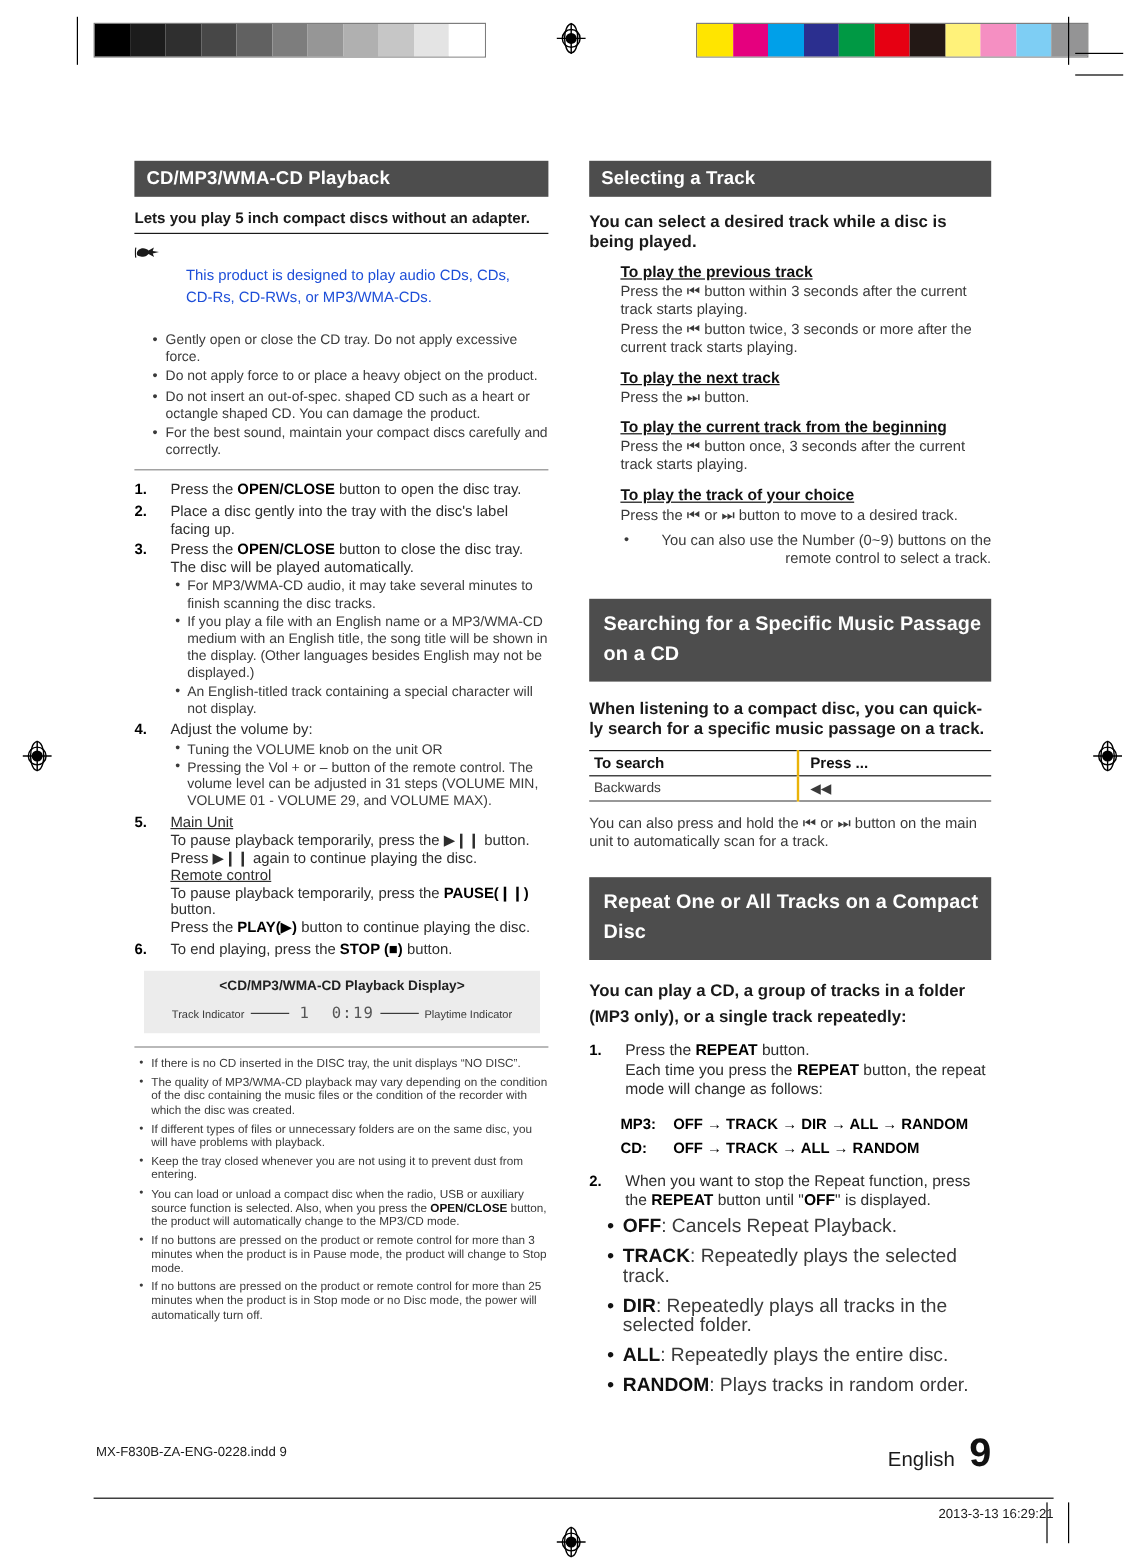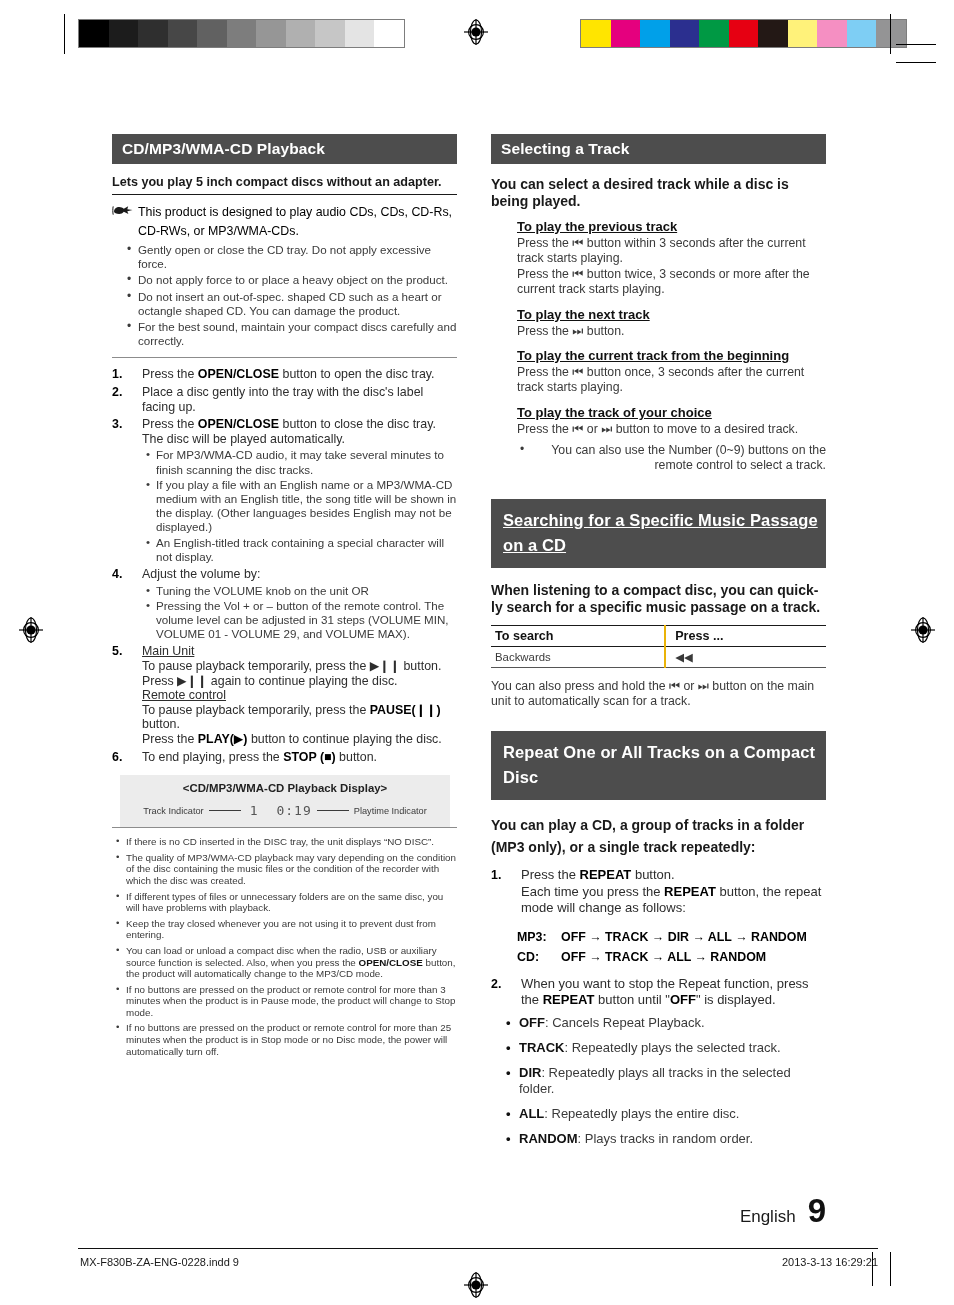--- a/index.html
+++ b/index.html
@@ -36,21 +36,21 @@
 
   .lead{
     font-size:12.6px;font-weight:bold;line-height:15px;margin:11px 0 0 0;
     padding-bottom:4px;border-bottom:1.4px solid #1a1a1a;
   }
   .intro{font-size:14px;font-weight:bold;line-height:17px;margin:12px 0 0 0;}
 
   
   .handnote{display:flex;margin-top:8px;}
   .hand{flex:0 0 auto;width:24px;padding-top:1px;}
-  .handnote p{margin:0;font-size:12.4px;line-height:19px;color:#000000;padding-left:2px;}
+  .handnote p{margin:17px;font-size:12.4px;line-height:19px;color:#1d4ed8;padding-left:2px;}
 
   ul.dots{list-style:none;margin:2px 0 0 0;padding:0 0 0 26px;}
   ul.dots li{position:relative;font-size:11.6px;line-height:14.2px;color:#3a3a3a;margin-bottom:2px;}
   ul.dots li:before{content:"\2022";position:absolute;left:-11px;top:-1px;font-size:12px;}
 
   .rule{border:0;border-top:1.6px solid #8c8c8c;margin:9px 0 0 0;}
 
   ol.steps{list-style:none;margin:9px 0 0 0;padding:0;}
   ol.steps > li{position:relative;padding-left:30px;font-size:12.4px;line-height:14.6px;color:#2d2d2d;margin-bottom:3px;}
   ol.steps > li .num{position:absolute;left:0;top:0;font-weight:bold;color:#000;font-size:12.4px;}
@@ -61,21 +61,21 @@
   ul.sub li:before{content:"\2022";position:absolute;left:-10px;top:-1px;}
 
   .disp-box{background:#ececec;margin:11px 0 0 8px;padding:7px 0 9px 0;width:330px;}
   .disp-title{text-align:center;font-size:11.4px;font-weight:bold;color:#222;}
   .disp-row{display:flex;align-items:center;justify-content:center;margin-top:9px;font-size:9.2px;color:#3a3a3a;}
   .disp-row .lbl{white-space:nowrap;}
   .dash{display:inline-block;width:32px;border-top:1.4px solid #3a3a3a;margin:0 5px;}
   .seg{font-family:"DejaVu Sans Mono","Liberation Mono",monospace;font-size:13px;color:#555;letter-spacing:1px;}
   .seg.small{margin:0 4px;}
 
-  .notes{margin-top:0;padding-top:8px;border-top:1.6px solid #8c8c8c;}
+  .notes{margin-top:11px;padding-top:8px;border-top:1.6px solid #8c8c8c;}
   .notes ul{list-style:none;margin:0;padding:0 0 0 14px;}
   .notes li{position:relative;font-size:9.8px;line-height:11.6px;color:#3a3a3a;margin-bottom:4px;}
   .notes li:before{content:"\2022";position:absolute;left:-10px;top:-1px;}
   .notes li b{color:#111;}
 
   
   .sub-h{font-size:13px;font-weight:bold;color:#111;text-decoration:underline;margin:9px 0 1px 0;line-height:16px;}
   .body-t{font-size:12.3px;line-height:15.4px;color:#3a3a3a;margin:0;}
   .indent{margin-left:26px;}
 
@@ -88,31 +88,31 @@
     padding:3px 0 3px 4px;border-bottom:1px solid #555;font-size:11.4px;color:#3a3a3a;
   }
   table.srch th.c2, table.srch td.c2{border-left:2px solid #eab308;padding-left:9px;width:48%;}
 
   .p-after{font-size:12.3px;line-height:15px;color:#3a3a3a;margin:11px 0 0 0;}
 
   .modes{margin:10px 0 8px 26px;font-size:12.4px;font-weight:bold;color:#000;line-height:20px;}
   .modes .lbl{display:inline-block;width:44px;}
 
   ul.defs{list-style:none;margin:6px 0 0 0;padding:0 0 0 28px;}
-  ul.defs li{position:relative;font-size:13px;line-height:16px;color:#3a3a3a;margin-bottom:9px;}
+  ul.defs li{position:relative;font-size:16px;line-height:16px;color:#3a3a3a;margin-bottom:9px;}
   ul.defs li:before{content:"\2022";position:absolute;left:-13px;top:0;font-weight:bold;color:#111;}
   ul.defs li b{color:#111;}
 
   
   .pagefoot{position:absolute;right:128px;top:1192px;display:flex;align-items:baseline;}
   .pagefoot .lang{font-size:17px;color:#1a1a1a;}
   .pagefoot .pno{font-size:33px;font-weight:bold;color:#111;margin-left:12px;}
 
   .footline{position:absolute;left:78px;top:1248px;width:800px;border-top:1px solid #111;}
-  .foot-left{position:absolute;left:80px;top:1256px;font-size:11px;color:#1a1a1a;}
+  .foot-left{position:absolute;left:80px;top:1204px;font-size:11px;color:#1a1a1a;}
   .foot-right{position:absolute;left:782px;top:1256px;font-size:11px;color:#1a1a1a;}
 </style>
 </head>
 <body>
 
 <div class="page">
 
   <div class="gray-bar" id="gray-bar">
       <i style="background: rgb(0, 0, 0);"></i>
       <i style="background: rgb(28, 28, 28);"></i>
@@ -261,21 +261,21 @@
         <p class="body-t">Press the ⏭ button.</p>
         <div class="sub-h">To play the current track from the beginning</div>
         <p class="body-t">Press the ⏮ button once, 3 seconds after the current track starts playing.</p>
         <div class="sub-h">To play the track of your choice</div>
         <p class="body-t">Press the ⏮ or ⏭ button to move to a desired track.</p>
       </div>
     <ul class="dots" style="padding-left:40px;margin-top:6px;">
       <li style="font-size:12.3px;line-height:15px;text-align:right;">You can also use the Number (0~9) buttons on the remote control to select a track.</li>
     </ul>
 
-    <h2 class="bar two-line" style="margin-top:26px;text-decoration:underline;">Searching for a Specific Music Passage on a CD</h2>
+    <h2 class="bar two-line" style="margin-top:26px;">Searching for a Specific Music Passage on a CD</h2>
     <p class="intro" style="margin-top:14px;">When listening to a compact disc, you can quick-ly search for a specific music passage on a track.</p>
 
     <table class="srch">
       <thead>
         <tr>
           <th>To search</th>
           <th class="c2">Press ...</th>
         </tr>
       </thead>
       <tbody id="search-rows">

